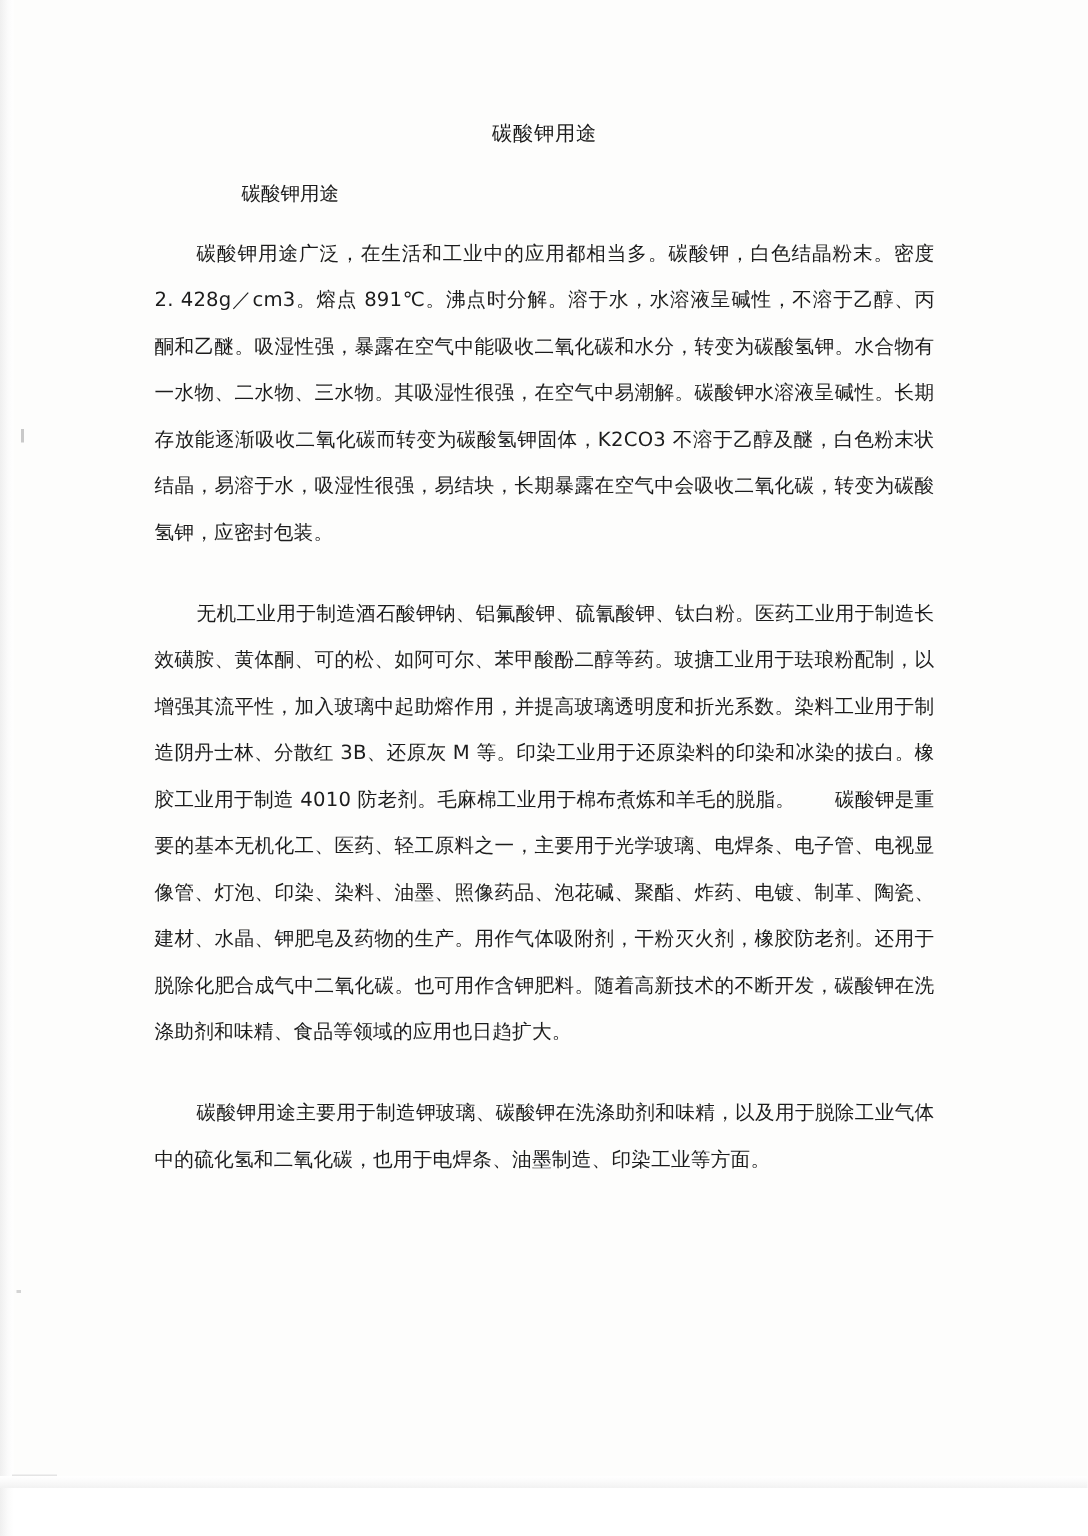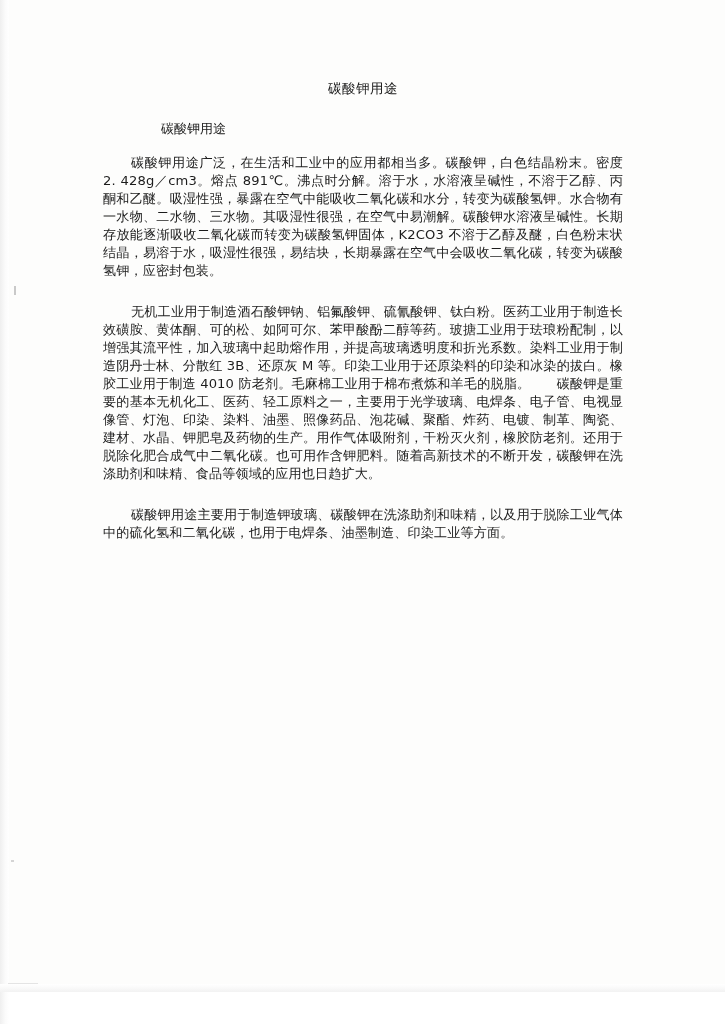--- a/index.html
+++ b/index.html
@@ -74,21 +74,21 @@
 
   .doc-heading {
     font-size: 13px;
     color: #1b1b1b;
     margin-left: 58px;
     margin-bottom: 16px;
   }
 
   p.para {
     font-size: 13.1px;
-    line-height: 18px;
+    line-height: 31px;
     color: #1c1c1c;
     margin: 0 0 14px 0;
     text-align: justify;
     text-justify: inter-character;
     text-indent: 28px;
     letter-spacing: 0.15px;
   }
 
   p.para.no-indent-tail {
     text-indent: 28px;

